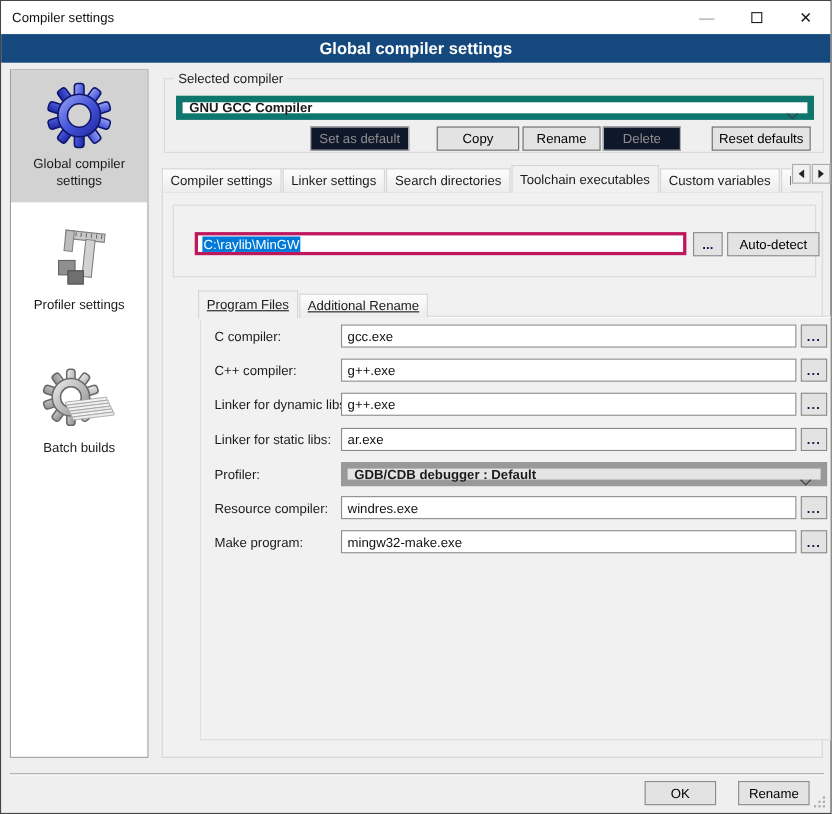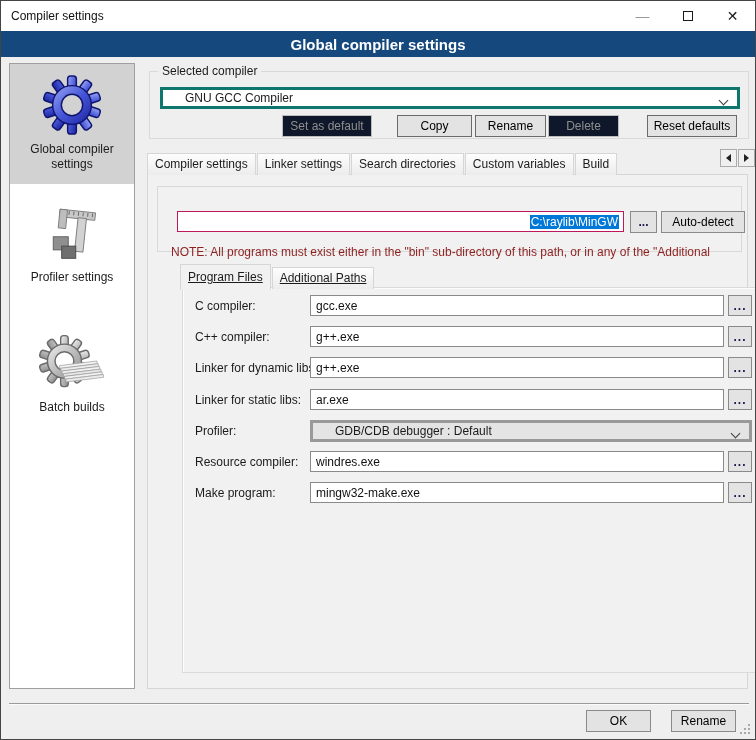--- a/index.html
+++ b/index.html
@@ -31,21 +31,21 @@
   .side-label { text-align:center; line-height:15px; margin-top:6px; }
   
   .groupbox { position:absolute; border:1px solid #d9d9d9; }
   .group-label { position:absolute; top:-8px; left:8px; padding:0 4px; background:#efefef; }
   
   .btn { position:absolute; height:22px; background:#e3e3e3; border:1px solid #6b6b6b; color:#000;
     display:flex; align-items:center; justify-content:center; font-size:12px; cursor:default; }
   .btn.disabled { background:#0f172a; border-color:#bdbdbd; color:#8f8f8f; }
   .btn.light { border-color:#8a8a8a; }
   
-  .combo { position:absolute; height:22px; background:#fff; border:3px solid #0f766e; display:flex; align-items:center; padding:0 22px 0 22px; }
+  .combo { position:absolute; height:22px; background:#fff; border:6px solid #0f766e; display:flex; align-items:center; padding:0 22px 0 6px;font-weight:bold; }
   .combo.gray { background:#e4e4e4; border-color:#999; }
   .chev { position:absolute; right:10px; top:7px; width:7px; height:7px;
     border-right:1.5px solid #3c3c3c; border-bottom:1.5px solid #3c3c3c; transform:rotate(45deg); }
   
   .tabstrip { position:absolute; display:flex; align-items:flex-end; z-index:3; }
   .tab { flex:none; padding:3px 7px 4px 7px; height:22px; background:linear-gradient(#fdfdfd,#ececec);
     border:1px solid #d6d6d6; border-bottom:none; margin-right:1px; white-space:nowrap; overflow:hidden; cursor:default; }
   .tab.active { background:#f1f1f1; height:26px; padding-top:5px; position:relative; top:1px; border-bottom:1px solid #f1f1f1; }
   #tabstrip { left:146px; top:147px; width:572px; height:27px; overflow:hidden; }
   .tab-arrow { position:absolute; top:148px; width:17px; height:18px; background:#f0f0f0; border:1px solid #ababab;
@@ -53,21 +53,21 @@
   #tab-arrow-left { left:719px; }
   #tab-arrow-right { left:737px; }
   .tri-l { width:0; height:0; border:4px solid transparent; border-right:5px solid #222; margin-left:-4px; }
   .tri-r { width:0; height:0; border:4px solid transparent; border-left:5px solid #222; margin-right:-4px; }
   
   #tabpage { position:absolute; left:146px; top:173px; width:601px; height:515px; background:#f1f1f1;
     border:1px solid #d6d6d6; z-index:2; }
   #install-group { left:9px; top:11px; width:585px; height:66px; }
   #install-group .group-label { background:#f1f1f1; }
   .textfield { position:absolute; height:21px; background:#fff; border:1px solid #8a8a8a; display:flex; align-items:center; padding:0 4px; overflow:hidden; white-space:nowrap; }
-  .textfield.focused { border:1px solid #be185d;justify-content:flex-end; }
+  .textfield.focused { border:3px solid #be185d; }
   #note-line { position:absolute; left:13px; top:58px; width:570px; white-space:nowrap; overflow:hidden; }
   #subtabs { left:32px; top:88px; height:26px; width:560px;text-decoration:underline; }
   #subtabs .tab.active { border-bottom:1px solid #f1f1f1; }
   #subpage { position:absolute; left:13px; top:112px; width:578px; height:386px; background:#f1f1f1; border:1px solid #dadada; box-shadow:inset 1px 1px 0 #fcfcfc;margin-left:21px; }
   .row-label { position:absolute; left:12px; }
   .row-input { position:absolute; left:127px; width:414px; height:21px; background:#fff; border:1px solid #8a8a8a;
     font-family:"Liberation Sans", sans-serif; font-size:12px; color:#111; padding:0 5px; }
   .row-browse { position:absolute; left:545px; width:24px; height:21px; color:#14144a; font-weight:bold; letter-spacing:1px; }
   .sel { background:#0078d7; color:#fff; padding:0 1px; }
   
@@ -179,20 +179,21 @@
         <div class="btn" style="left: 325px; top: 43px; width: 71px;">Rename</div>
         <div class="btn disabled" style="left: 398px; top: 43px; width: 71px;">Delete</div>
         <div class="btn" style="left: 497px; top: 43px; width: 90px;">Reset defaults</div>
       </div>
   </div>
 
   <div class="tabstrip" id="tabstrip">
       <div class="tab">Compiler settings</div>
       <div class="tab">Linker settings</div>
       <div class="tab">Search directories</div>
+      <div class="tab active">Toolchain executables</div>
       <div class="tab">Custom variables</div>
       <div class="tab">Build</div>
     </div>
   <div class="tab-arrow" id="tab-arrow-left">
       <span class="tri-l"></span>
     </div>
   <div class="tab-arrow" id="tab-arrow-right">
       <span class="tri-r"></span>
     </div>
 
@@ -201,26 +202,25 @@
     <div class="groupbox" id="install-group">
       <div class="textfield focused" style="left:19px; top:24px; width:447px;">
         <span class="sel">C:\raylib\MinGW</span>
       </div>
       <div class="btn light" style="left:472px; top:24px; width:27px;">
         <span style="color:#14144a; font-weight:bold;">...</span>
       </div>
       <div class="btn light" style="left:503px; top:24px; width:84px;">
         <span>Auto-detect</span>
       </div>
-      <div id="note-line" style="color: rgb(142, 31, 31);">NOTE: All programs must exist either in the "bin" sub-directory of this path, or in any of the "Additional</div>
     </div>
 
     <div class="tabstrip" id="subtabs">
         <div class="tab active">Program Files</div>
-        <div class="tab">Additional Paths</div>
+        <div class="tab">Additional Rename</div>
       </div>
 
     <div id="subpage">
       <div id="field-rows">
           <div class="row-label" style="top: 11px;">C compiler:</div>
           <input class="row-input" type="text" value="gcc.exe" style="top: 7px;">
           <div class="btn light row-browse" style="top: 7px;">...</div>
           <div class="row-label" style="top: 42px;">C++ compiler:</div>
           <input class="row-input" type="text" value="g++.exe" style="top: 38px;">
           <div class="btn light row-browse" style="top: 38px;">...</div>

